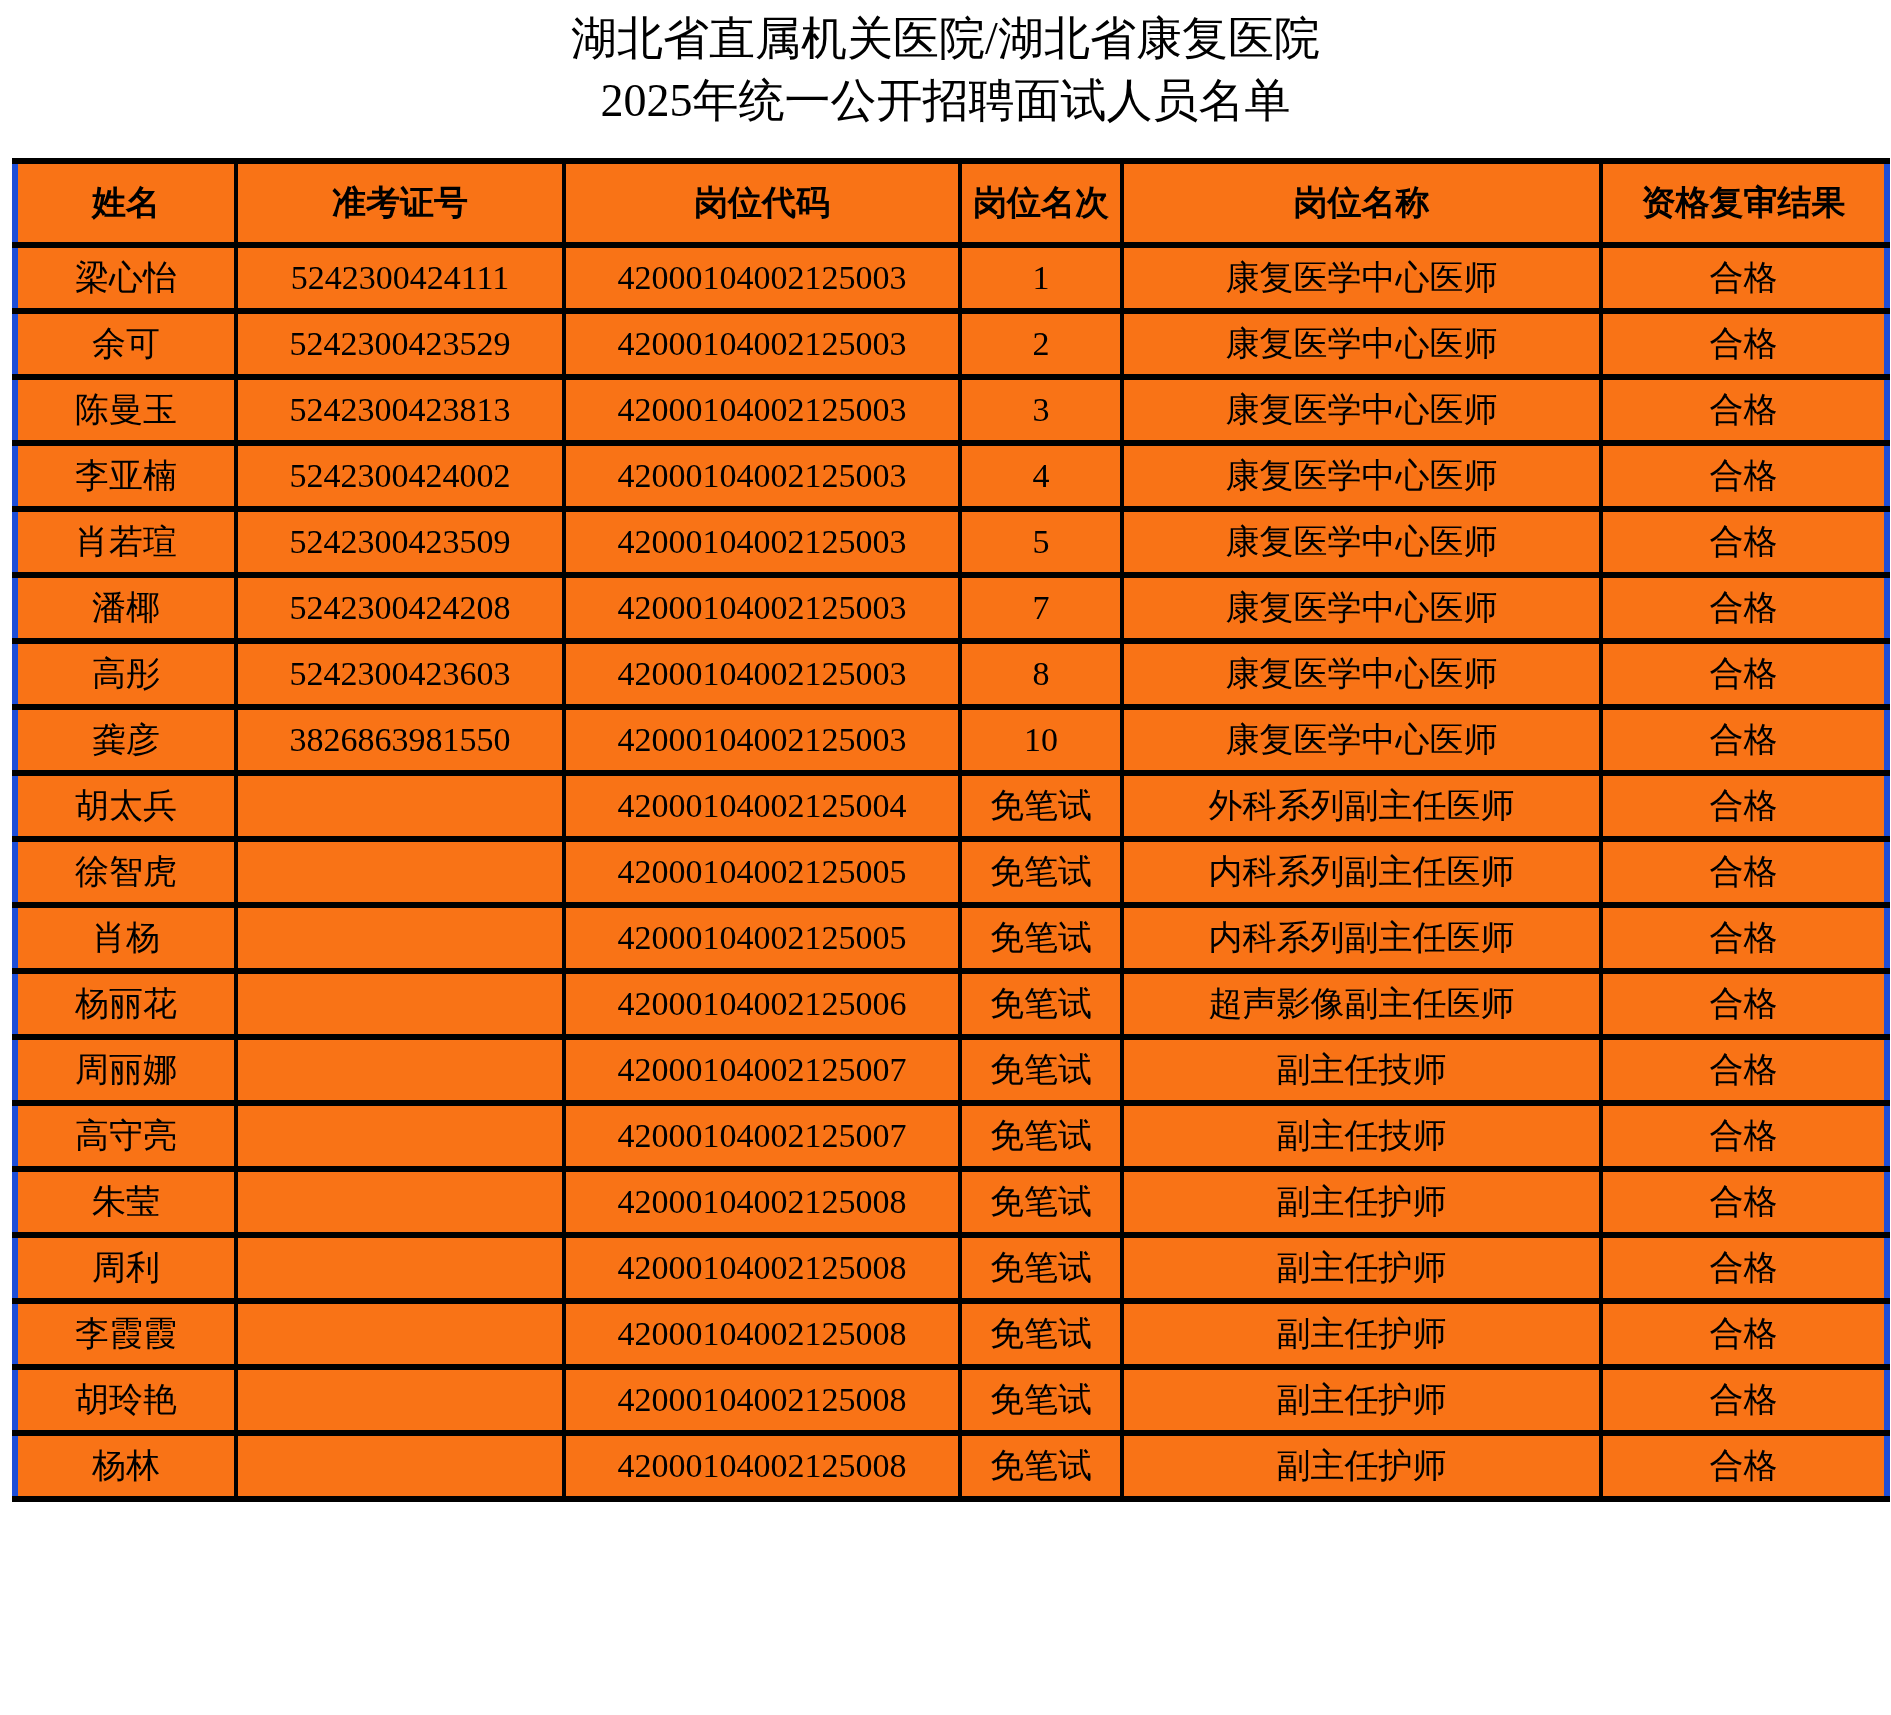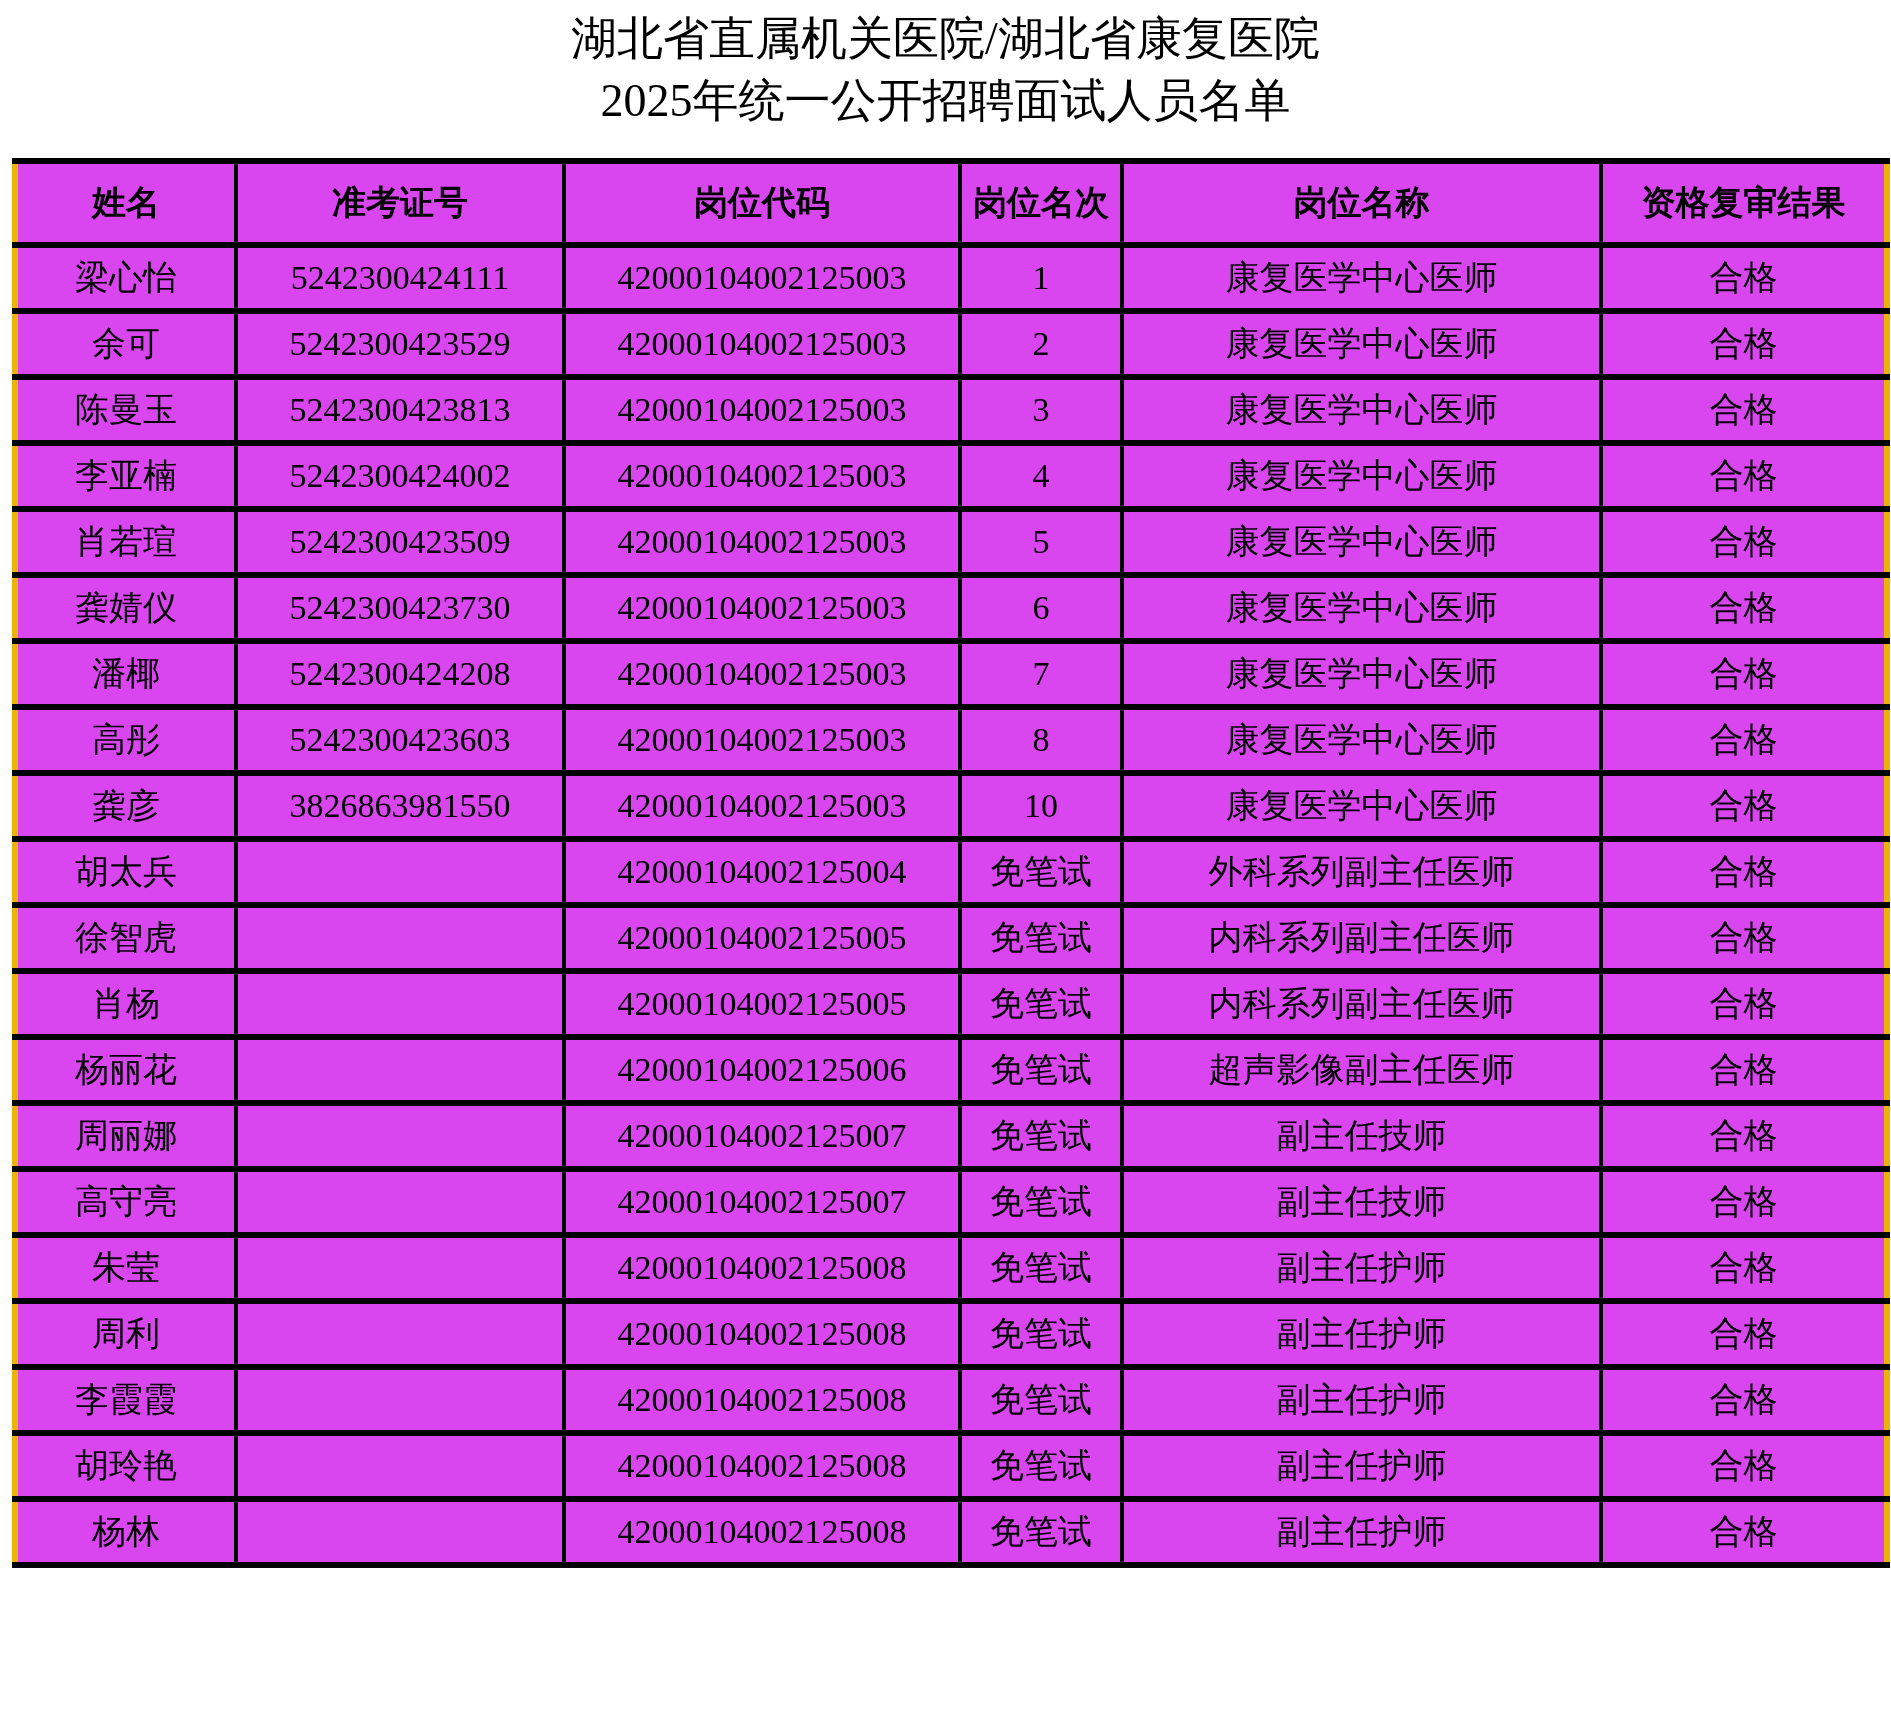--- a/index.html
+++ b/index.html
@@ -28,22 +28,22 @@
     color: #000000;
     white-space: nowrap;
   }
   table.roster {
     position: absolute;
     top: 158px;
     left: 12px;
     width: 1872px;
     border-collapse: collapse;
     table-layout: fixed;
-    border: 6px solid #eab308;
-    background: #d946ef;
+    border: 6px solid #1d4ed8;
+    background: #f97316;
   }
   table.roster th {
     font-family: "Liberation Sans", sans-serif;
     font-weight: 700;
     font-size: 34px;
     height: 84px;
     text-align: center;
     vertical-align: middle;
     border: 4px solid #000000;
     border-top-width: 6px;
@@ -131,28 +131,20 @@
         </tr>
         <tr>
           <td>肖若瑄</td>
           <td>5242300423509</td>
           <td>42000104002125003</td>
           <td>5</td>
           <td>康复医学中心医师</td>
           <td>合格</td>
         </tr>
         <tr>
-          <td>龚婧仪</td>
-          <td>5242300423730</td>
-          <td>42000104002125003</td>
-          <td>6</td>
-          <td>康复医学中心医师</td>
-          <td>合格</td>
-        </tr>
-        <tr>
           <td>潘椰</td>
           <td>5242300424208</td>
           <td>42000104002125003</td>
           <td>7</td>
           <td>康复医学中心医师</td>
           <td>合格</td>
         </tr>
         <tr>
           <td>高彤</td>
           <td>5242300423603</td>

